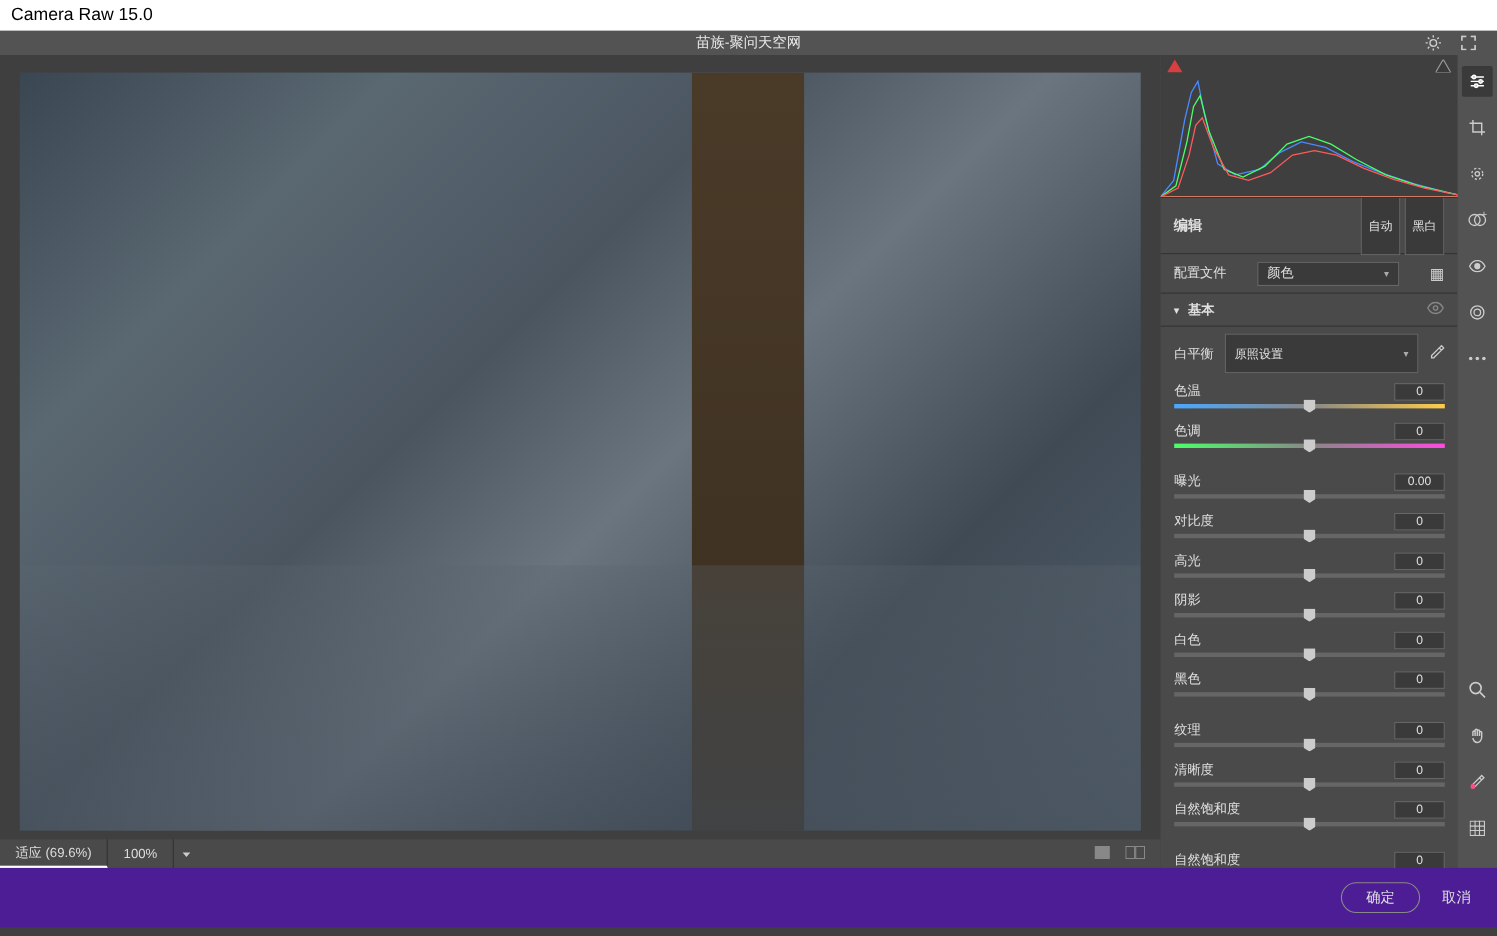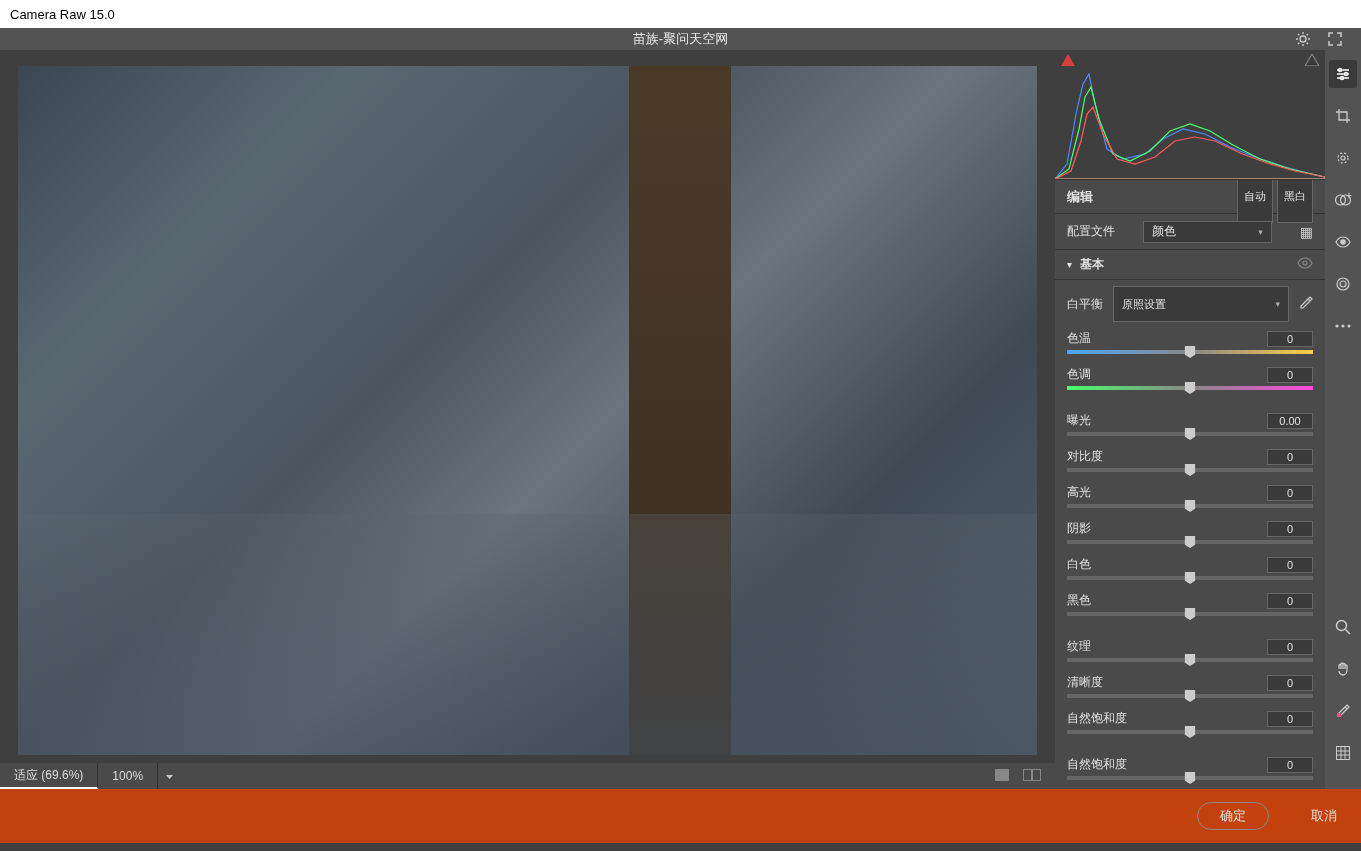--- a/index.html
+++ b/index.html
@@ -1,17 +1,17 @@
 <!DOCTYPE html>
 <html><head>
 <meta charset="utf-8">
 <style>
 *{margin:0;padding:0;box-sizing:border-box;font-family:"Microsoft YaHei",sans-serif;-webkit-user-select:none;user-select:none}
 html,body{width:1361px;height:851px;overflow:hidden;background:#3f3f3f}
-.titlebar{height:28px;background:#fff;display:flex;align-items:center;padding:0 10px;color:#000;font-size:13px}
+.titlebar{height:28px;background:#fff;display:flex;align-items:center;padding:0 10px;color:#000;font-size:16px}
 .topbar{height:22px;background:#535353;display:flex;align-items:center;justify-content:center;position:relative;color:#e8e8e8;font-size:13px}
 .topbar .top-btn{position:absolute;width:24px;height:24px;display:flex;align-items:center;justify-content:center;color:#ccc;cursor:pointer}
 .workarea{display:flex;height:739px}
 .preview{flex:1;background:#3f3f3f;display:flex;flex-direction:column}
 .img-holder{flex:1;padding:16px 18px 8px 18px;position:relative}
 .img-holder .photo{width:100%;height:100%;background:linear-gradient(135deg,#3a4752 0%,#5a6872 20%,#4a5560 40%,#6b7580 55%,#3f4a55 75%,#52606b 100%);position:relative;overflow:hidden}
 .photo::before{content:"";position:absolute;left:60%;top:0;width:10%;height:100%;background:linear-gradient(180deg,#4a3a28,#3a2e20)}
 .photo::after{content:"";position:absolute;left:0;top:65%;width:100%;height:35%;background:linear-gradient(180deg,rgba(90,100,110,.3),rgba(70,80,92,.6))}
 .status{height:26px;background:#4a4a4a;display:flex;align-items:center;font-size:12px;color:#ddd}
 .status .zoom{padding:0 14px;height:100%;display:flex;align-items:center;border-right:1px solid #333;cursor:pointer}
@@ -19,21 +19,21 @@
 .status .chev{width:22px;display:flex;justify-content:center;cursor:pointer;color:#ccc}
 .status .right-icons{margin-left:auto;display:flex;gap:14px;padding-right:14px;color:#888}
 .status .right-icons span{cursor:pointer}
 .panel{width:270px;background:#4a4a4a;display:flex;flex-direction:column;color:#e0e0e0;font-size:12px;overflow:hidden}
 .histo-wrap{height:130px;background:#3f3f3f;position:relative;border-bottom:1px solid #333}
 .histo-trigger{position:absolute;top:4px;width:14px;height:12px;cursor:pointer}
 .histo-trigger svg{display:block}
 .histo-trigger.left{left:6px}
 .histo-trigger.right{right:6px}
 .histo-svg{position:absolute;left:0;right:0;bottom:0;height:110px}
-.edit-head{height:34px;display:flex;align-items:center;padding:0 12px;border-bottom:1px solid #333}
+.edit-head{height:51px;display:flex;align-items:center;padding:0 12px;border-bottom:1px solid #333}
 .edit-head .title{font-weight:bold;font-size:13px}
 .edit-head .pill{margin-left:auto;display:flex;gap:4px}
 .edit-head .pill span{padding:18px 6px;background:#3a3a3a;border:1px solid #666;cursor:pointer;font-size:11px}
 .profile-row{height:36px;display:flex;align-items:center;padding:0 12px;gap:28px;border-bottom:1px solid #333}
 .profile-row .sel{flex:1;height:22px;background:#3a3a3a;border:1px solid #666;display:flex;align-items:center;padding:0 8px;cursor:pointer;position:relative;font-size:12px}
 .profile-row .sel .chv{margin-left:auto;font-size:9px;color:#aaa}
 .profile-row .grid-ico{cursor:pointer;color:#ccc;font-size:14px}
 .section-head{height:30px;display:flex;align-items:center;padding:0 12px;border-bottom:1px solid #333;cursor:pointer}
 .section-head .chv{margin-right:8px;font-size:10px}
 .section-head .name{font-weight:bold}
@@ -49,21 +49,21 @@
 .slider-row .val{margin-left:auto;width:46px;height:16px;background:#3a3a3a;border:1px solid #666;text-align:center;font-size:11px;line-height:14px}
 .slider-row .track{height:4px;background:#666;position:relative;cursor:pointer}
 .slider-row .track.temp{background:linear-gradient(90deg,#4aa8ff,#888,#ffcc4a)}
 .slider-row .track.tint{background:linear-gradient(90deg,#4aff6a,#888,#ff4ae0)}
 .slider-row .thumb{position:absolute;top:-4px;left:50%;width:11px;height:12px;background:#ccc;transform:translateX(-50%);cursor:grab;clip-path:polygon(0 0,100% 0,100% 70%,50% 100%,0 70%)}
 .group-gap{height:10px}
 .tool-rail{width:36px;background:#535353;display:flex;flex-direction:column;align-items:center;padding-top:10px;gap:14px}
 .tool-rail .tool{width:28px;height:28px;display:flex;align-items:center;justify-content:center;color:#ccc;cursor:pointer;border-radius:2px}
 .tool-rail .tool.active{background:#3a3a3a;color:#fff}
 .tool-rail .gap{flex:1}
-.footer{height:54px;background:#c2410c;display:flex;align-items:center;justify-content:flex-end;padding:0 24px;gap:42px}
+.footer{height:54px;background:#4c1d95;display:flex;align-items:center;justify-content:flex-end;padding:0 24px;gap:20px}
 .footer .btn{height:28px;padding:0 22px;border:1px solid #888;border-radius:14px;display:flex;align-items:center;color:#e0e0e0;cursor:pointer;font-size:13px;background:transparent}
 .footer .link{color:#e0e0e0;cursor:pointer;font-size:13px}
 svg{pointer-events:none}
 </style>
 </head>
 <body>
 
 <div class="titlebar">
   <span>Camera Raw 15.0</span>
 </div>

